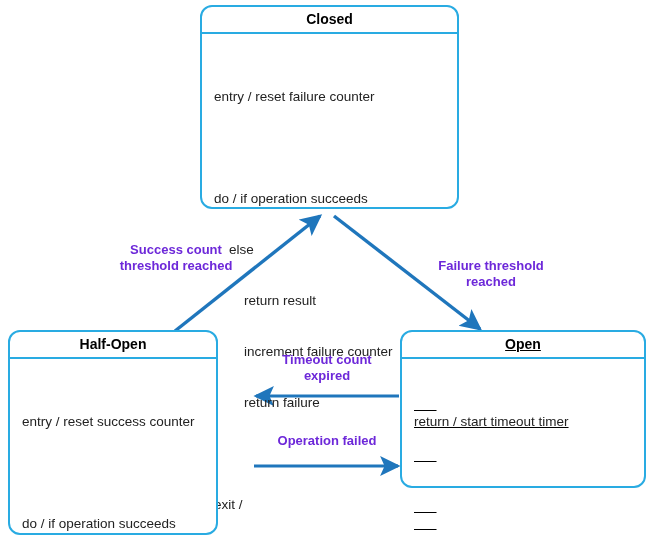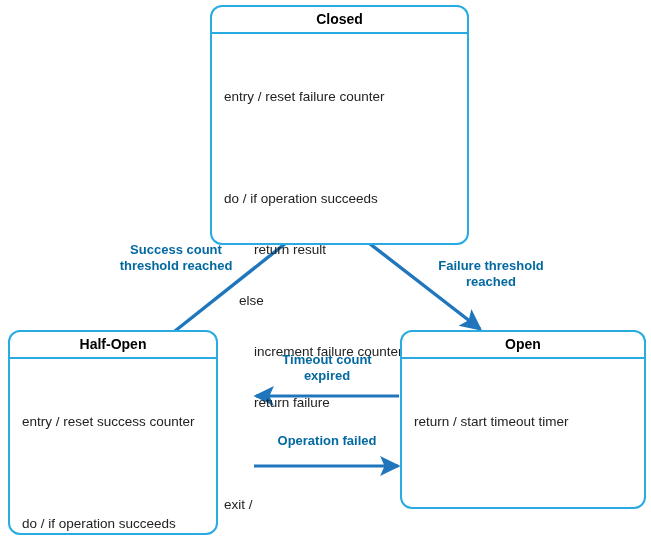--- a/index.html
+++ b/index.html
@@ -44,30 +44,30 @@
   .state-line {
     white-space: pre;
     display: block;
   }
   .spacer-line {
     display: block;
     height: 17px;
   }
 
   
-  #box-closed    { left: 210px; top: 5px;   width: 259px; height: 240px; }
+  #box-closed    { left: 200px; top: 5px;   width: 259px; height: 204px; }
   #box-halfopen  { left: 8px;   top: 330px; width: 210px; height: 205px; }
-  #box-open      { left: 400px; top: 330px; width: 246px; height: 179px; }
+  #box-open      { left: 400px; top: 330px; width: 246px; height: 158px; text-decoration: underline; }
 
   
   .trans-label {
     position: absolute;
     font-size: 13px;
     font-weight: bold;
-    color: #0369a1;
+    color: #6d28d9;
     line-height: 16px;
     text-align: center;
     z-index: 4;
     white-space: pre;
   }
   #label-success  { left: 84px;  top: 242px; width: 184px; }
   #label-failure  { left: 400px; top: 258px; width: 182px; }
   #label-timeout  { left: 256px; top: 352px; width: 142px; }
   #label-opfailed { left: 256px; top: 433px; width: 142px; }
 
@@ -101,22 +101,22 @@
 
     <line x1="254" y1="466" x2="398" y2="466" stroke="#1F76BC" stroke-width="3.2" marker-end="url(#ah)"></line>
   </svg>
 
   <div class="state-box" id="box-closed">
     <div class="state-title">Closed</div>
     <div class="state-body">
       <span class="state-line">entry / reset failure counter</span>
       <span class="spacer-line"></span>
       <span class="state-line">do / if operation succeeds</span>
+      <span class="state-line">    else</span>
       <span class="state-line">        return result</span>
-      <span class="state-line">    else</span>
       <span class="state-line">        increment failure counter</span>
       <span class="state-line">        return failure</span>
       <span class="spacer-line"></span>
       <span class="state-line">exit /</span>
     </div>
   </div>
 
   <div class="state-box" id="box-halfopen">
     <div class="state-title">Half-Open</div>
     <div class="state-body">

